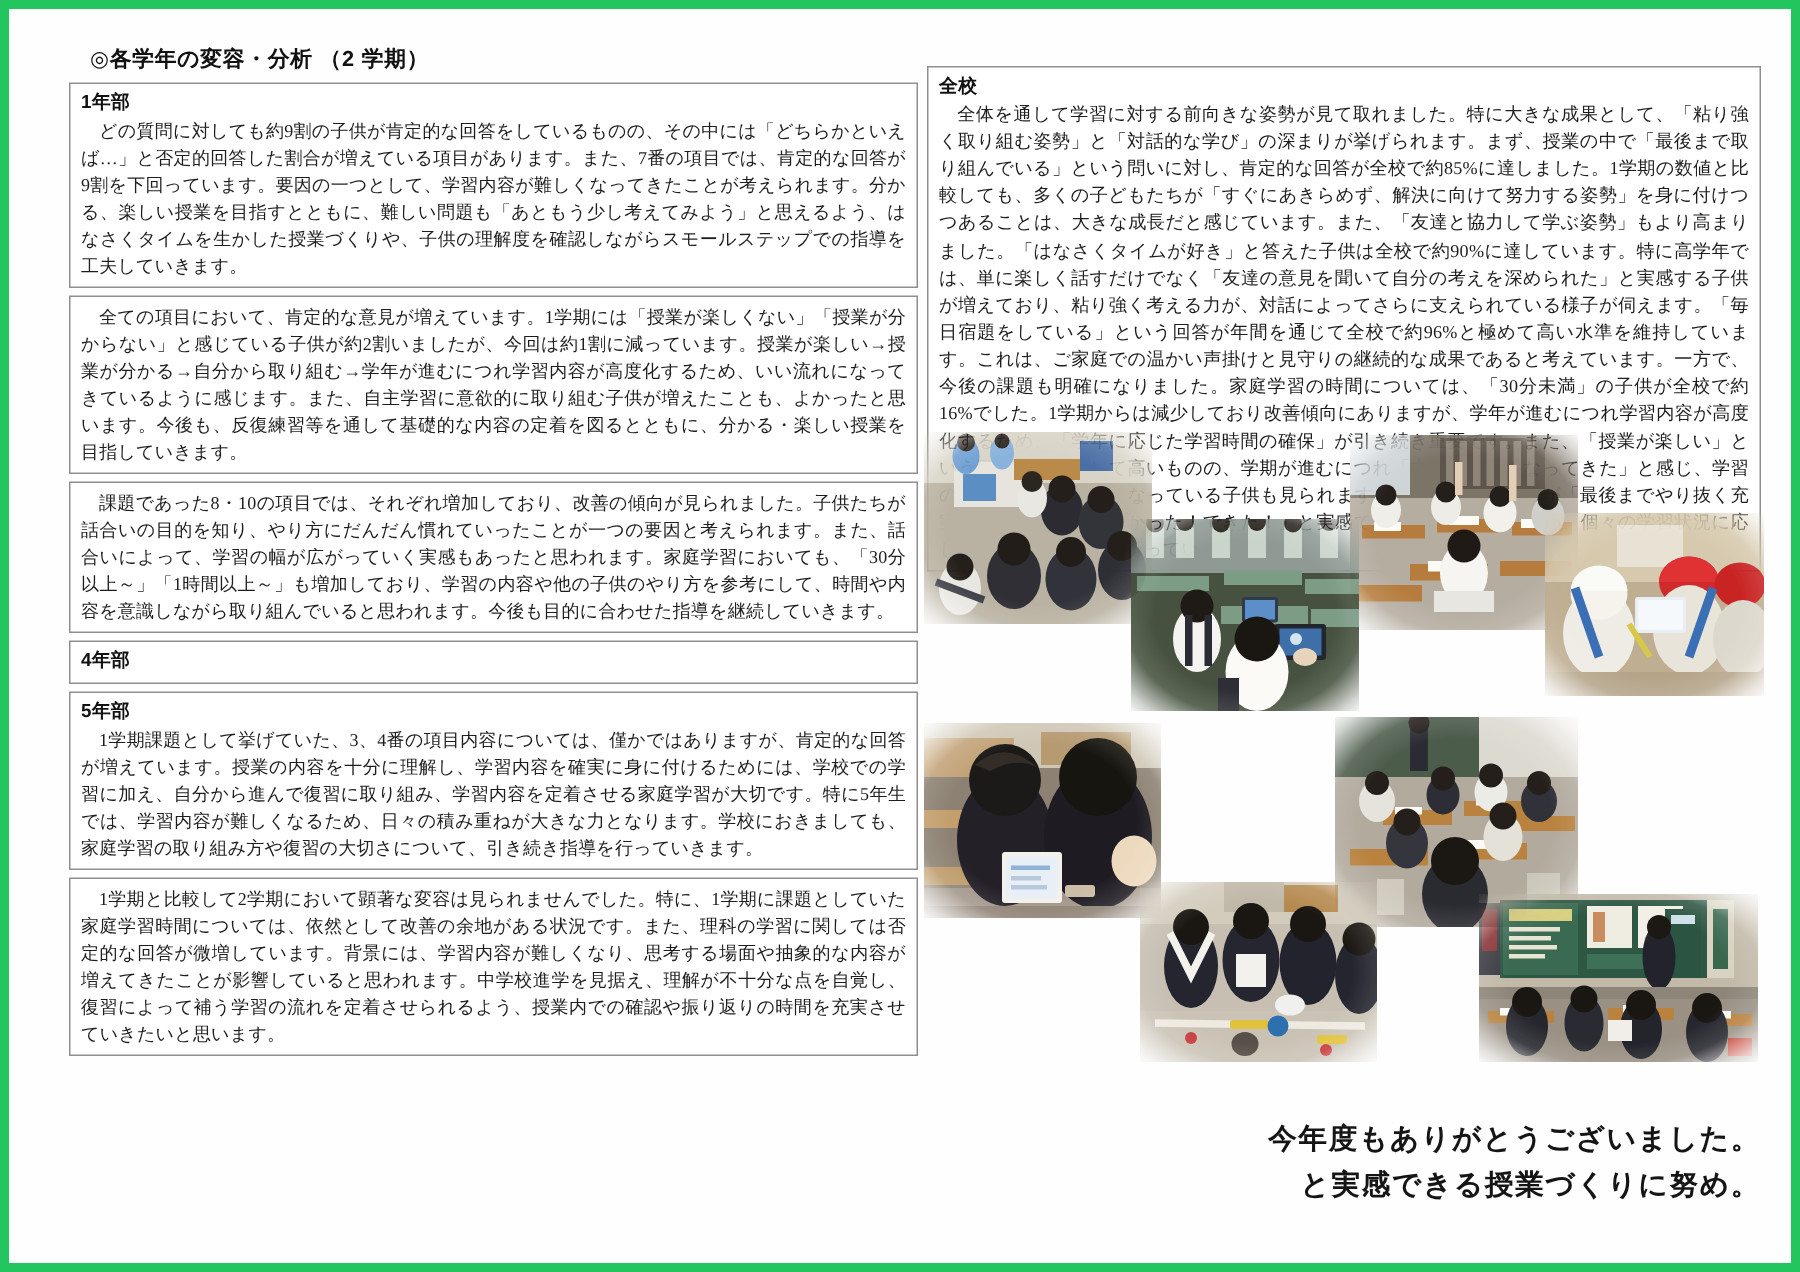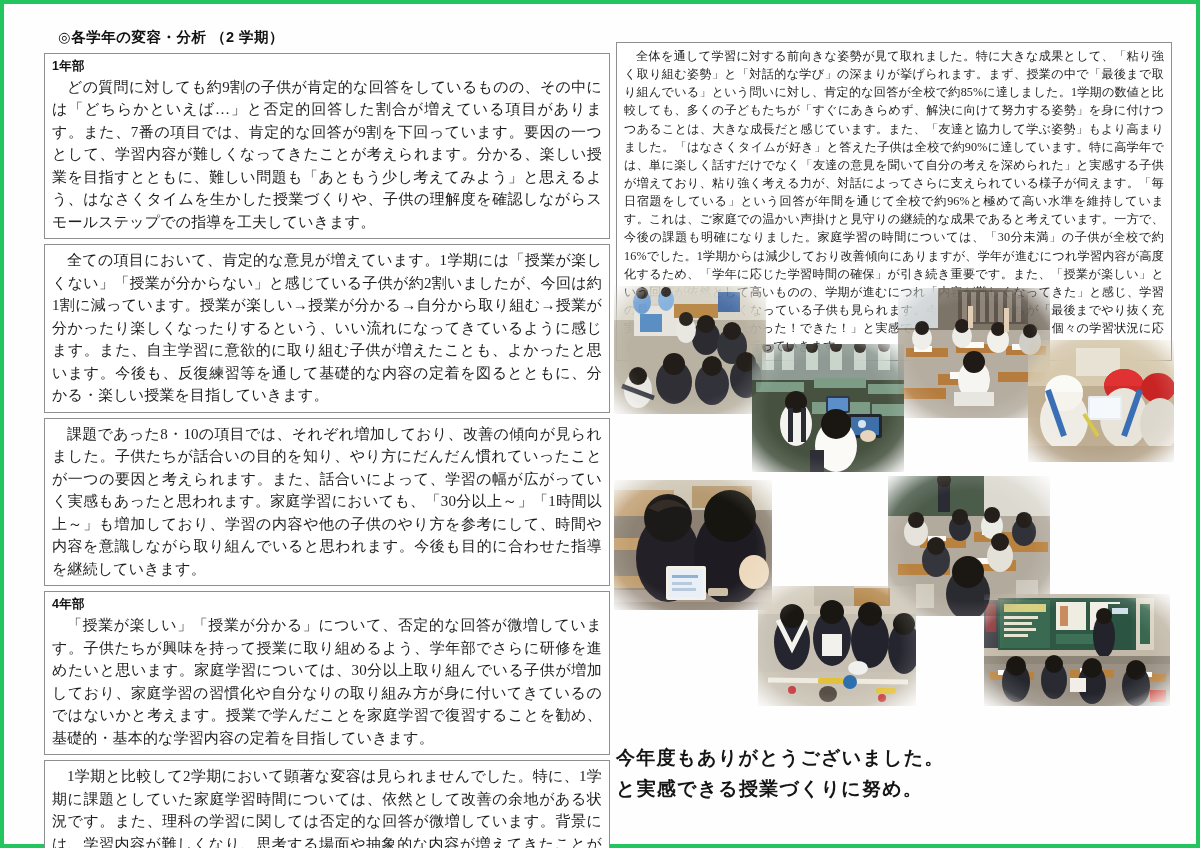--- a/index.html
+++ b/index.html
@@ -16,21 +16,21 @@
     position: relative;
   }
 
   
   #page {
     position: absolute;
     left: 0; top: 0;
     width: 1200px;
     height: 848px;
     box-sizing: border-box;
-    border: 4px solid #22c55e;
+    border: 6px solid #22c55e;
     background: #fefefe;
   }
 
   
   .column {
     position: absolute;
     box-sizing: border-box;
   }
   #left-column  { left: 40px;  top: 24px; width: 566px; }
   #right-column { left: 612px; top: 38px; width: 556px; }
@@ -58,21 +58,21 @@
     font-family: "Liberation Sans", "DejaVu Sans", sans-serif;
     font-weight: bold;
     font-size: 12.5px;
     line-height: 1.35;
     color: #111;
     margin: 0 0 1px 0;
     letter-spacing: 0.3px;
   }
   .grade-body {
     font-family: "Liberation Serif", "DejaVu Serif", serif;
-    font-size: 15px;
+    font-size: 12px;
     line-height: 1.5;
     text-align: justify;
     text-justify: inter-ideograph;
     text-indent: 1em;
     margin: 0;
     color: #1d1d1d;
     letter-spacing: 0.15px;
   }
 
   
@@ -99,21 +99,21 @@
                   #000 55%, rgba(0,0,0,0.88) 72%, rgba(0,0,0,0.25) 90%, rgba(0,0,0,0) 100%);
   }
   .photo svg { display: block; width: 100%; height: 100%; }
 
   
   #closing-message {
     position: absolute;
     left: 612px;
     top: 738px;
     width: 556px;
-    text-align: left;
+    text-align: right;
     font-family: "Liberation Sans", "DejaVu Sans", sans-serif;
     font-weight: bold;
     font-size: 19px;
     line-height: 1.65;
     letter-spacing: 1.2px;
     color: #151515;
   }
   #closing-message div { white-space: nowrap; }
 </style>
 </head>
@@ -124,41 +124,45 @@
   <div class="column" id="left-column">
 
     <div id="section-heading">◎各学年の変容・分析 （2 学期）</div>
 
     <div class="grade-box">
       <div class="grade-title">1年部</div>
       <p class="grade-body">どの質問に対しても約9割の子供が肯定的な回答をしているものの、その中には「どちらかといえば…」と否定的回答した割合が増えている項目があります。また、7番の項目では、肯定的な回答が9割を下回っています。要因の一つとして、学習内容が難しくなってきたことが考えられます。分かる、楽しい授業を目指すとともに、難しい問題も「あともう少し考えてみよう」と思えるよう、はなさくタイムを生かした授業づくりや、子供の理解度を確認しながらスモールステップでの指導を工夫していきます。</p>
     </div>
 
     <div class="grade-box">
-      <p class="grade-body">全ての項目において、肯定的な意見が増えています。1学期には「授業が楽しくない」「授業が分からない」と感じている子供が約2割いましたが、今回は約1割に減っています。授業が楽しい→授業が分かる→自分から取り組む→授業が分かったり楽しくなったりするという、いい流れになってきているように感じます。また、自主学習に意欲的に取り組む子供が増えたことも、よかったと思います。今後も、反復練習等を通して基礎的な内容の定着を図るとともに、分かる・楽しい授業を目指していきます。</p>
+      <p class="grade-body">全ての項目において、肯定的な意見が増えています。1学期には「授業が楽しくない」「授業が分からない」と感じている子供が約2割いましたが、今回は約1割に減っています。授業が楽しい→授業が分かる→自分から取り組む→学年が進むにつれ学習内容が高度化するため、いい流れになってきているように感じます。また、自主学習に意欲的に取り組む子供が増えたことも、よかったと思います。今後も、反復練習等を通して基礎的な内容の定着を図るとともに、分かる・楽しい授業を目指していきます。</p>
     </div>
 
     <div class="grade-box">
       <p class="grade-body">課題であった8・10の項目では、それぞれ増加しており、改善の傾向が見られました。子供たちが話合いの目的を知り、やり方にだんだん慣れていったことが一つの要因と考えられます。また、話合いによって、学習の幅が広がっていく実感もあったと思われます。家庭学習においても、「30分以上～」「1時間以上～」も増加しており、学習の内容や他の子供のやり方を参考にして、時間や内容を意識しながら取り組んでいると思われます。今後も目的に合わせた指導を継続していきます。</p>
     </div>
 
     <div class="grade-box">
       <div class="grade-title">4年部</div>
-      <p class="grade-body">「授業が楽しい」「授業が分かる」について、否定的な回答が微増しています。子供たちが興味を持って授業に取り組めるよう、学年部でさらに研修を進めたいと思います。家庭学習については、30分以上取り組んでいる子供が増加しており、家庭学習の習慣化や自分なりの取り組み方が身に付いてきているのではないかと考えます。授業で学んだことを家庭学習で復習することを勧め、基礎的・基本的な学習内容の定着を目指していきます。</p>
-    </div>
-
+    </div>
+
+    <div class="grade-box">
+      <div class="grade-title">5年部</div>
+      <p class="grade-body">1学期課題として挙げていた、3、4番の項目内容については、僅かではありますが、肯定的な回答が増えています。授業の内容を十分に理解し、学習内容を確実に身に付けるためには、学校での学習に加え、自分から進んで復習に取り組み、学習内容を定着させる家庭学習が大切です。特に5年生では、学習内容が難しくなるため、日々の積み重ねが大きな力となります。学校におきましても、家庭学習の取り組み方や復習の大切さについて、引き続き指導を行っていきます。</p>
+    </div>
 
     <div class="grade-box">
       <p class="grade-body">1学期と比較して2学期において顕著な変容は見られませんでした。特に、1学期に課題としていた家庭学習時間については、依然として改善の余地がある状況です。また、理科の学習に関しては否定的な回答が微増しています。背景には、学習内容が難しくなり、思考する場面や抽象的な内容が増えてきたことが影響していると思われます。中学校進学を見据え、理解が不十分な点を自覚し、復習によって補う学習の流れを定着させられるよう、授業内での確認や振り返りの時間を充実させていきたいと思います。</p>
     </div>
 
   </div>
 
   <div class="column" id="right-column">
     <div class="grade-box" id="whole-school-box">
+      <div class="grade-title">全校</div>
       <p class="grade-body">全体を通して学習に対する前向きな姿勢が見て取れました。特に大きな成果として、「粘り強く取り組む姿勢」と「対話的な学び」の深まりが挙げられます。まず、授業の中で「最後まで取り組んでいる」という問いに対し、肯定的な回答が全校で約85%に達しました。1学期の数値と比較しても、多くの子どもたちが「すぐにあきらめず、解決に向けて努力する姿勢」を身に付けつつあることは、大きな成長だと感じています。また、「友達と協力して学ぶ姿勢」もより高まりました。「はなさくタイムが好き」と答えた子供は全校で約90%に達しています。特に高学年では、単に楽しく話すだけでなく「友達の意見を聞いて自分の考えを深められた」と実感する子供が増えており、粘り強く考える力が、対話によってさらに支えられている様子が伺えます。「毎日宿題をしている」という回答が年間を通じて全校で約96%と極めて高い水準を維持しています。これは、ご家庭での温かい声掛けと見守りの継続的な成果であると考えています。一方で、今後の課題も明確になりました。家庭学習の時間については、「30分未満」の子供が全校で約16%でした。1学期からは減少しており改善傾向にありますが、学年が進むにつれ学習内容が高度化するため、「学年に応じた学習時間の確保」が引き続き重要です。また、「授業が楽しい」という回答が依然として高いものの、学期が進むにつれ「内容が難しくなってきた」と感じ、学習の見通しを持ちにくくなっている子供も見られます。今後も、子供たちが「最後までやり抜く充実感」を味わい、「分かった！できた！」と実感できる授業づくりに努め、個々の学習状況に応じたきめ細かな支援を行っていきます。</p>
     </div>
   </div>
 
   <div id="photo-collage">
 
     <div class="photo" style="left:6px; top:0px; width:152px; height:128px;">
       <svg viewBox="0 0 152 128" preserveAspectRatio="none" aria-hidden="true">
         <rect width="152" height="128" fill="#c9c3b4"></rect>
         <rect y="0" width="152" height="34" fill="#d8d4c7"></rect>

